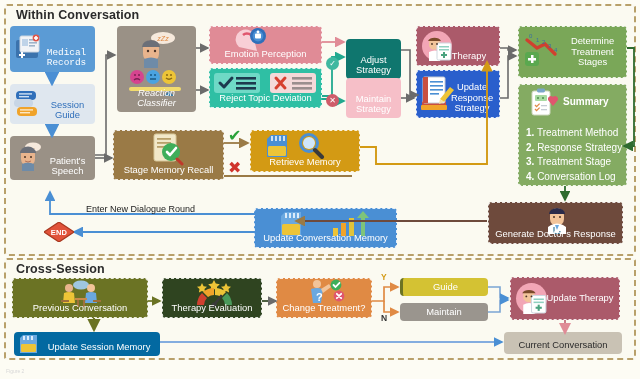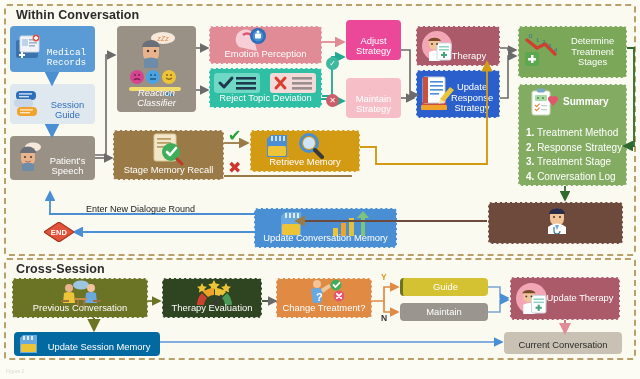--- a/index.html
+++ b/index.html
@@ -233,21 +233,21 @@
           <rect x="78" y="10" width="20" height="2.6" fill="#9a8e8e"></rect>
           <rect x="78" y="15" width="20" height="2.6" fill="#9a8e8e"></rect>
       </svg>
     </span>
     <span class="lbl">Reject Topic Deviation</span>
   </div>
 
   <div class="badge" style="left:326px;top:57px;width:13px;height:13px;background:#3fb8a0;">✓</div>
   <div class="badge" style="left:326px;top:94px;width:13px;height:13px;background:#cf5c6a;">✕</div>
 
-  <div class="node center" id="n-adjust-s" style="left:346px;top:20px;width:55px;height:40px;background:#ec4899;color:#fff;">
+  <div class="node center" id="n-adjust-s" style="left:346px;top:39px;width:55px;height:40px;background:#0f766e;color:#fff;">
     <span class="lbl">Adjust Strategy</span>
   </div>
   <div class="node center" id="n-maintain-s" style="left:346px;top:78px;width:55px;height:40px;background:#f6bfc8;color:#fff;">
     <span class="lbl">Maintain Strategy</span>
   </div>
 
   <div class="node dashborder" id="n-therapy" style="left:416px;top:26px;width:84px;height:40px;background:#ab5a6a;color:#fff;">
     <span class="ico" style="left:4px;top:3px;">
       <svg width="33" height="33" viewBox="0 0 33 33">
         <circle cx="16" cy="16" r="15" fill="#f2a6b6"></circle>
@@ -383,20 +383,21 @@
       <svg width="32" height="30" viewBox="0 0 32 30">
         <path d="M9,11 a7,7 0 0 1 14,0 v4 a7,7 0 0 1 -14,0 z" fill="#f2c49a"></path>
         <path d="M8,10 a8,6 0 0 1 16,0 z" fill="#2b2b4a"></path>
         <path d="M10,21 q6,-3 12,0 l3,2 v7 h-18 v-7 z" fill="#fff"></path>
         <path d="M14,21 l2,5 l2,-5" fill="#6aa8e0"></path>
         <circle cx="13" cy="13" r="1" fill="#4a3326"></circle>
           <circle cx="19" cy="13" r="1" fill="#4a3326"></circle>
         <path d="M13,23 v4 a3,3 0 0 0 6,0" stroke="#3a7a9a" stroke-width="1.2" fill="none"></path>
       </svg>
     </span>
+    <span class="lbl">Generate Doctor's Response</span>
   </div>
 
   <div style="position:absolute;left:44px;top:222px;width:30px;height:20px;z-index:7;">
     <svg width="30" height="20" viewBox="0 0 30 20">
       <path d="M15,0 L30,10 L15,20 L0,10 z" fill="#e1533a" stroke="#a8371f" stroke-width="1.2"></path>
     </svg>
     <span class="endlab" style="left:0;top:6px;width:30px;text-align:center;">END</span>
   </div>
 
   <div class="edgelab" style="left:86px;top:204px;">Enter New Dialogue Round</div>

